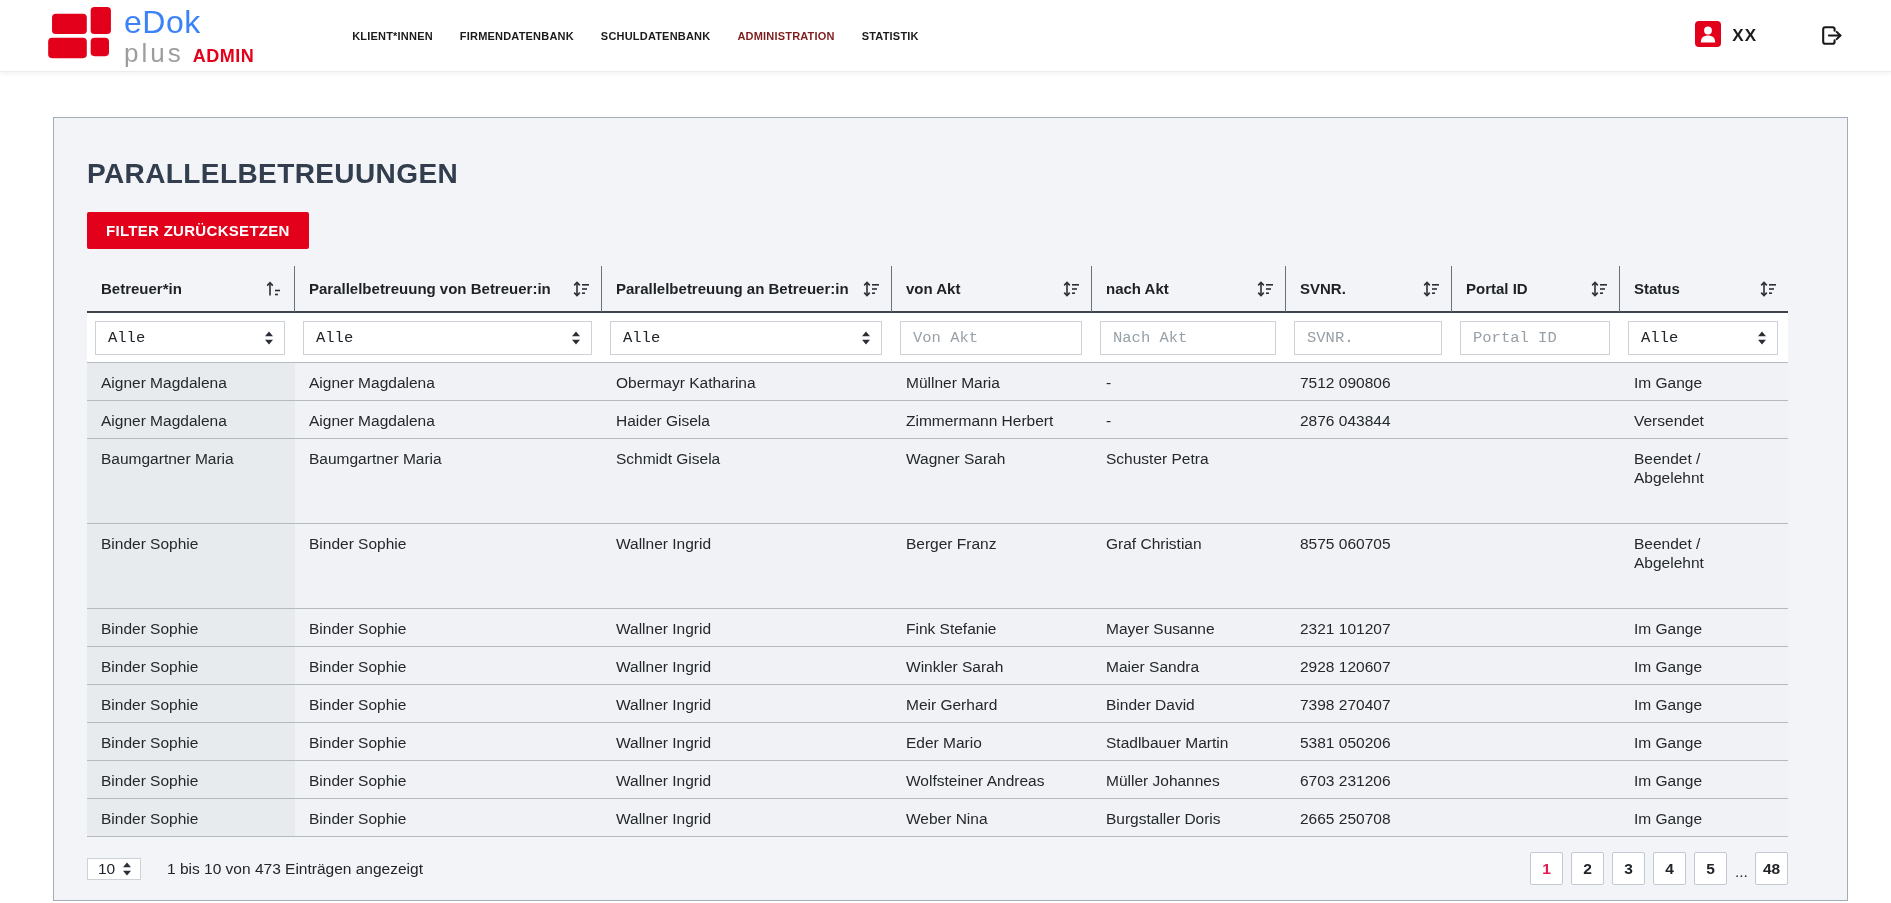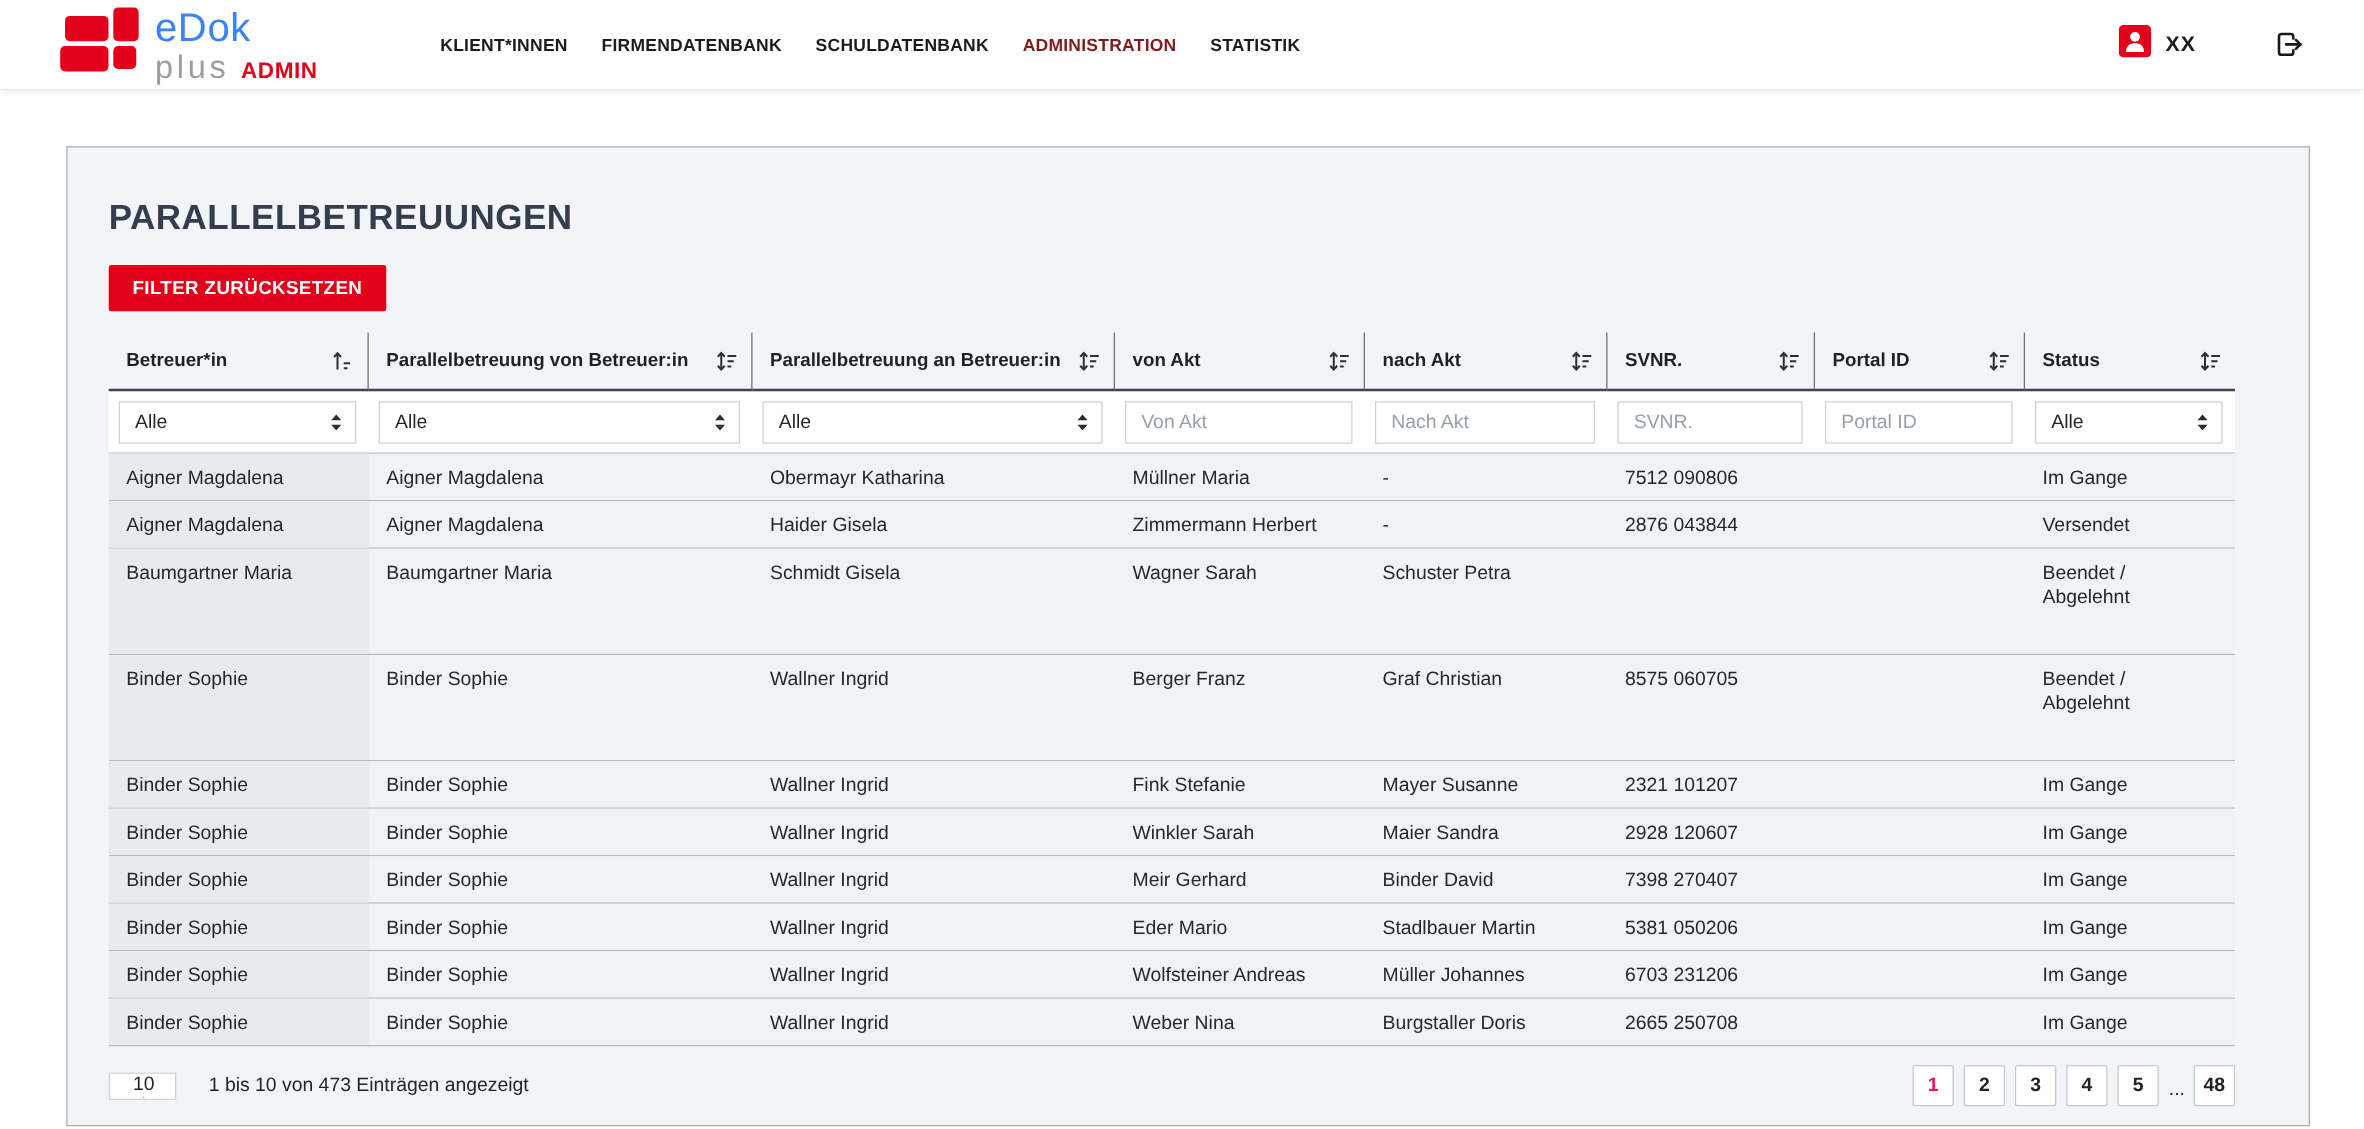--- a/index.html
+++ b/index.html
@@ -10,21 +10,21 @@
   .topbar{height:72px;background:#fff;display:flex;align-items:center;
     border-bottom:1px solid #ececec;box-shadow:0 2px 4px rgba(0,0,0,.05);position:relative;z-index:2;}
   .logo{display:flex;align-items:center;margin-left:44px;cursor:pointer;}
   .logo-text{margin-left:6px;line-height:1;}
   .logo-line1{font-size:32px;color:#3b82f6;letter-spacing:.5px;}
   .logo-line2{display:flex;align-items:baseline;margin-top:2px;}
   .logo-plus{font-size:26px;color:#9d9d9d;letter-spacing:3px;}
   .logo-admin{font-size:18px;font-weight:bold;color:#e2001a;margin-left:9px;letter-spacing:.5px;}
 
   .nav{display:flex;gap:27px;margin-left:98px;}
-  .nav-item{font-size:14px;font-weight:bold;color:#1b1b1b;letter-spacing:.2px;cursor:pointer;white-space:nowrap;}
+  .nav-item{font-size:11px;font-weight:bold;color:#1b1b1b;letter-spacing:.2px;cursor:pointer;white-space:nowrap;}
   .nav-item.active{color:#7f1d1d;}
 
   .user-area{margin-left:auto;display:flex;align-items:center;margin-right:46px;gap:25px;}
   .user-chip{display:flex;align-items:center;gap:11px;cursor:pointer;}
   .user-name{font-size:17px;font-weight:bold;color:#1b1b1b;letter-spacing:1px;}
   .logout-btn{margin-left:36px;cursor:pointer;display:flex;align-items:center;}
 
   
   .card{width:1795px;margin:45px 0 0 53px;background:#f2f4f7;border:1px solid #a3adb8;
     padding:40px 47px 0 33px;}
@@ -39,37 +39,37 @@
   .c4{flex:0 0 194px;}.c5{flex:0 0 166px;}.c6{flex:0 0 168px;}.c7{flex:0 0 168px;}
 
   .thead{display:flex;}
   .th{height:47px;display:flex;align-items:center;justify-content:space-between;
     padding:0 11px 0 14px;font-size:15px;font-weight:bold;color:#1d2125;
     border-right:1px solid #67717c;border-bottom:2px solid #3e444b;cursor:pointer;white-space:nowrap;}
   .th:last-child{border-right:none;}
   .sort-svg{flex:0 0 auto;margin-left:8px;}
 
   .frow{display:flex;background:#fff;height:50px;align-items:center;border-bottom:1px solid #b3bac1;}
-  .fcell{padding:0 10px 0 8px;display:flex;align-items:center;height:100%;}
+  .fcell{padding:0 10px 0 8px;display:flex;align-items:center;height:100%;font-family:Liberation Mono, monospace;}
   .select-box{width:100%;height:34px;background:#fff;border:1px solid #ccd2d8;display:flex;
     align-items:center;justify-content:space-between;padding:0 10px 0 12px;cursor:pointer;color:#212529;}
   .txt-input{width:100%;height:34px;border:1px solid #ccd2d8;background:#fff;padding:0 12px;
     font-family:inherit;font-size:15.5px;color:#212529;}
   .txt-input::placeholder{color:#98a0a7;}
 
   .row{display:flex;min-height:38px;background:#f0f2f5;border-bottom:1px solid #b3bac1;cursor:pointer;}
   .row.tall{min-height:85px;}
   .td{padding:10px 8px 6px 14px;line-height:19px;color:#24282c;}
   .td.first{background:#e8ebee;}
   .td.status{padding-right:40px;}
 
   
   .tfoot{display:flex;align-items:center;height:63px;width:1701px;}
   .pagesize{width:54px;height:22px;background:#fff;border:1px solid #ccd2d8;display:flex;align-items:center;
-    justify-content:space-between;padding:0 8px 0 10px;cursor:pointer;font-size:15.5px;flex-direction:column;}
+    justify-content:space-between;padding:0 8px 0 10px;cursor:pointer;font-size:15.5px;}
   .entries-info{margin-left:26px;font-size:15.5px;color:#212529;}
   .pager{margin-left:auto;display:flex;align-items:flex-end;gap:8px;}
   .page-box{width:33px;height:33px;background:#fff;border:1px solid #c2c9d0;border-radius:2px;
     display:flex;align-items:center;justify-content:center;font-size:15.5px;font-weight:bold;
     color:#212529;cursor:pointer;}
   .page-box.active{color:#e8174f;}
   .page-ellipsis{font-size:15.5px;color:#212529;padding-bottom:4px;width:12px;text-align:center;}
 </style>
 </head>
 <body>

